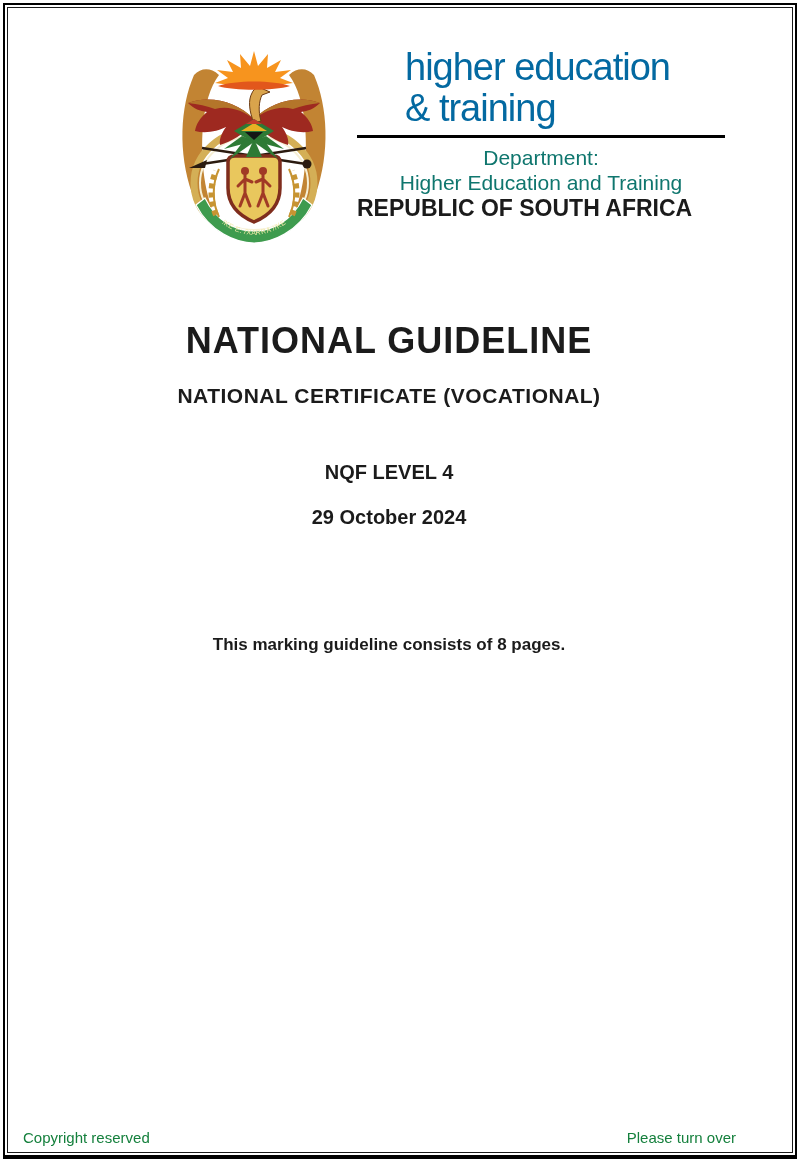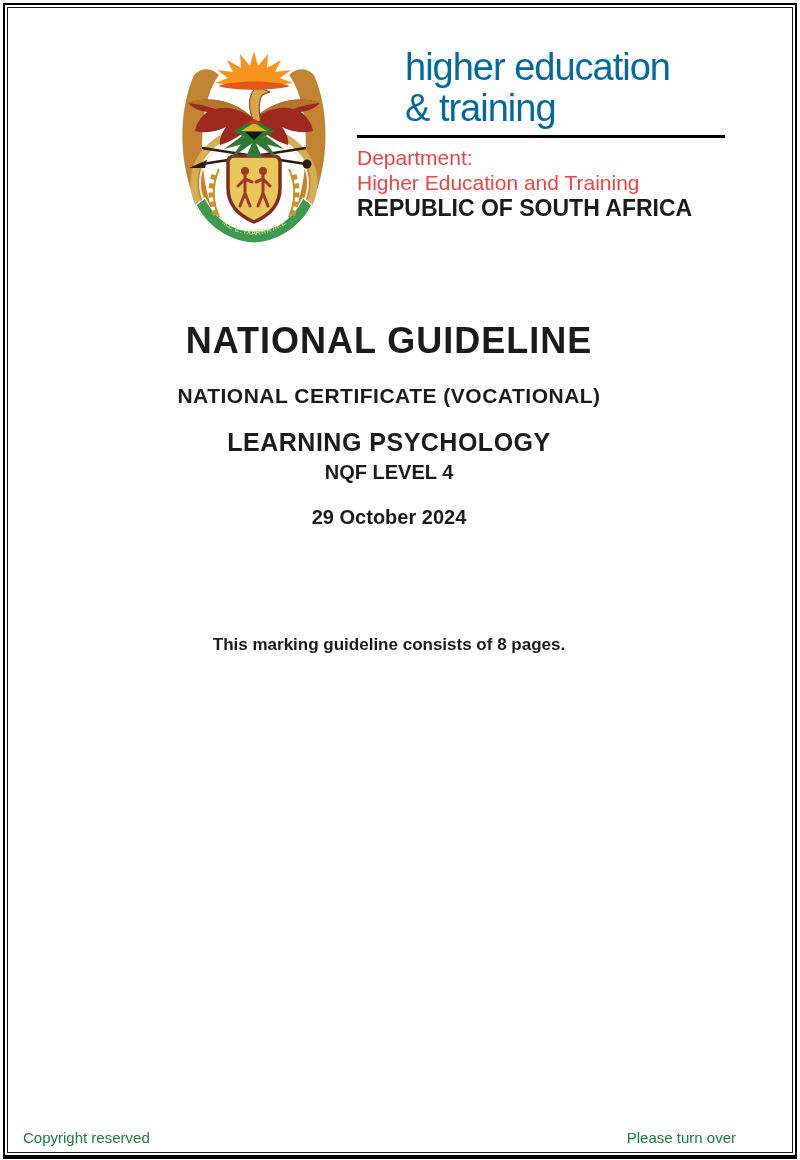--- a/index.html
+++ b/index.html
@@ -18,21 +18,21 @@
   
   .logo-block{position:absolute;left:166px;top:37px;display:flex;align-items:flex-start;}
   .emblem{width:160px;height:200px;flex:0 0 auto;}
   .logo-text{margin-left:23px;padding-top:2px;}
   .wordmark{
     font-size:38px;line-height:41px;font-weight:400;letter-spacing:-1px;color:#0369a1;
     white-space:nowrap;
     margin-left:48px;
   }
   .logo-rule{width:368px;height:3px;background:#000;margin-top:6px;margin-bottom:7px;}
-  .dept-line{font-size:21px;line-height:25px;color:#ef4444;white-space:nowrap;}
+  .dept-line{font-size:21px;line-height:25px;color:#0f766e;white-space:nowrap;text-align:center;}
   .country-line{font-size:23px;line-height:26px;font-weight:700;white-space:nowrap;letter-spacing:0;}
   
   .centered{
     position:absolute;left:0;width:100%;box-sizing:border-box;
     padding-right:22px;text-align:center;margin:0;white-space:nowrap;
   }
   .page-title{top:312px;font-size:36px;font-weight:700;letter-spacing:1px;}
   .certificate-line{top:376px;font-size:21px;font-weight:700;letter-spacing:.5px;}
   .subject-title{top:420px;font-size:25px;font-weight:700;letter-spacing:.5px;}
   .nqf-level{top:453px;font-size:20px;font-weight:700;}
@@ -136,21 +136,20 @@
         </div>
         <div class="logo-rule"></div>
         <div class="dept-line">Department:</div>
         <div class="dept-line">Higher Education and Training</div>
         <div class="country-line">REPUBLIC OF SOUTH AFRICA</div>
       </div>
     </div>
 
     <div class="centered page-title">NATIONAL GUIDELINE</div>
     <div class="centered certificate-line">NATIONAL CERTIFICATE (VOCATIONAL)</div>
-    <div class="centered subject-title">LEARNING PSYCHOLOGY</div>
     <div class="centered nqf-level">NQF LEVEL 4</div>
     <div class="centered exam-date">29 October 2024</div>
     <div class="centered pages-note">This marking guideline consists of 8 pages.</div>
 
     <div class="footer">
       <span>Copyright reserved</span>
       <span>Please turn over</span>
     </div>
 
   </div>

